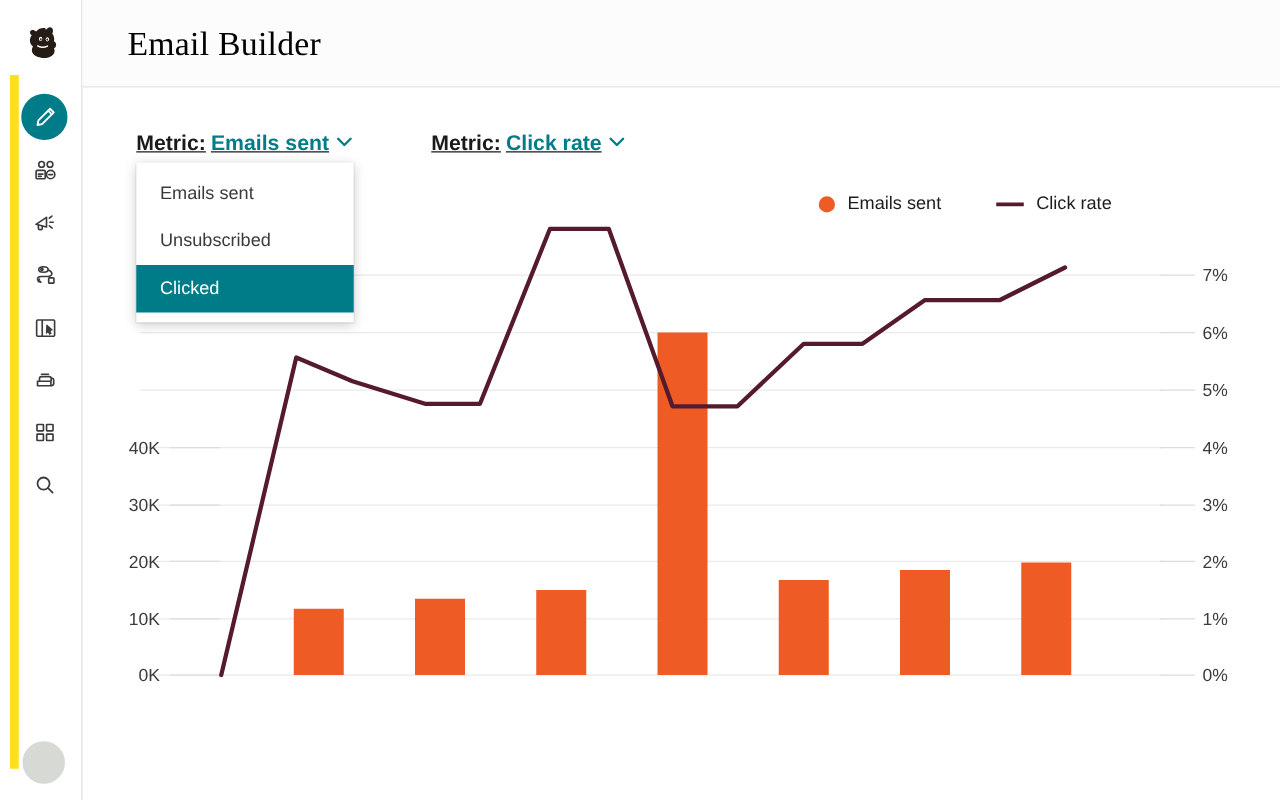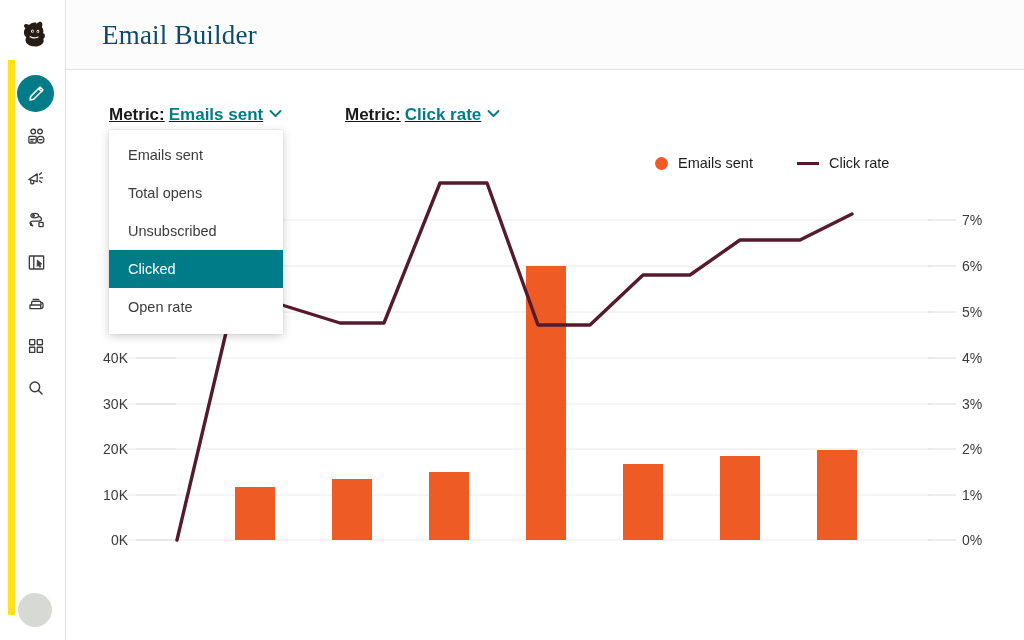--- a/index.html
+++ b/index.html
@@ -84,21 +84,21 @@
     background: #fcfcfc;
     border-bottom: 1px solid #e3e3e3;
     box-sizing: border-box;
   }
   #page-title {
     position: absolute;
     left: 36px;
     top: 20px;
     font-family: "Liberation Serif", serif;
     font-size: 27px;
-    color: #0c4a6e;
+    color: #000000;
     letter-spacing: .2px;
   }
 
   
   .metric-selector {
     position: absolute;
     top: 105px;
     font-size: 17px;
     font-weight: bold;
     color: #1a1a1a;
@@ -389,19 +389,17 @@
   <div class="metric-selector" id="metric-selector-2">
     <span>Metric:</span><span class="metric-value">Click rate</span><span class="caret">
       <svg width="13" height="9" viewBox="0 0 13 9" fill="none" stroke="#007c89" stroke-width="1.9" stroke-linecap="round" stroke-linejoin="round">
         <path d="M1.5 2l5 5 5-5"></path>
       </svg>
     </span>
   </div>
 
   <div id="metric-dropdown">
     <div class="dropdown-item">Emails sent</div>
-    <div class="dropdown-item">Total opens</div>
     <div class="dropdown-item">Unsubscribed</div>
     <div class="dropdown-item selected">Clicked</div>
-    <div class="dropdown-item">Open rate</div>
   </div>
 
 </div>
 
 </body></html>

